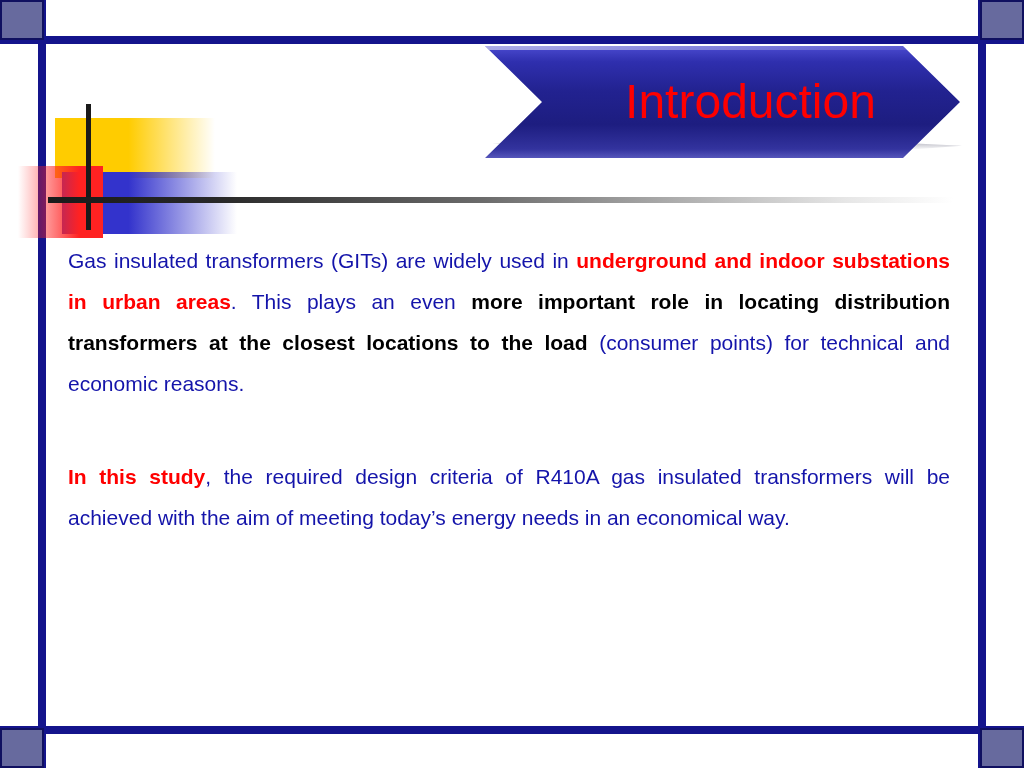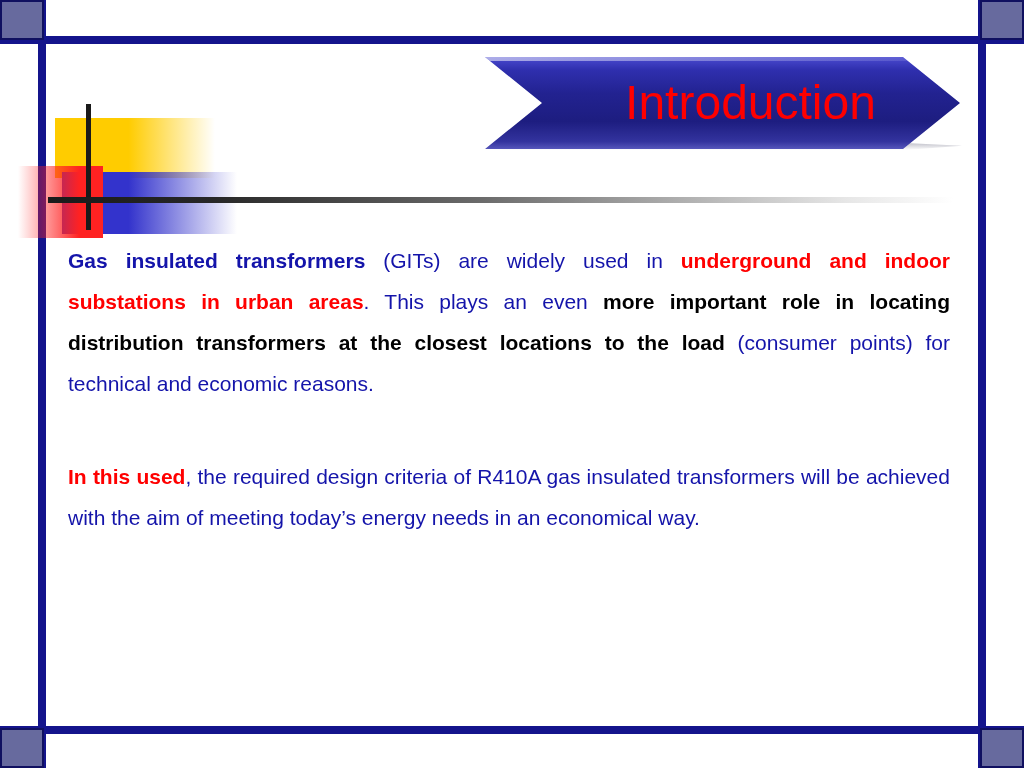--- a/index.html
+++ b/index.html
@@ -39,23 +39,23 @@
   }
   .corner-tl { left: 0px;   top: 0px;   }
   .corner-tr { left: 980px; top: 0px;   }
   .corner-bl { left: 0px;   top: 728px; }
   .corner-br { left: 980px; top: 728px; }
 
   
   #title-banner {
     position: absolute;
     left: 485px;
-    top: 57px;
+    top: 46px;
     width: 475px;
-    height: 92px;
+    height: 112px;
     background: linear-gradient(180deg,
                 #4b4bd0 0%,
                 #2f2fae 14%,
                 #222290 40%,
                 #1d1d80 70%,
                 #33339e 92%,
                 #5656bb 100%);
     -webkit-clip-path: polygon(0% 0%, 88% 0%, 100% 50%, 88% 100%, 0% 100%, 12% 50%);
     clip-path: polygon(0% 0%, 88% 0%, 100% 50%, 88% 100%, 0% 100%, 12% 50%);
     display: flex;
@@ -133,21 +133,21 @@
   .para {
     color: #1414AA;
     font-size: 21px;
     line-height: 41px;
     text-align: justify;
     text-justify: inter-word;
     margin: 0 0 52px 0;
     font-family: "Liberation Sans", sans-serif;
   }
   .para:last-child { margin-bottom: 0; }
-  .b-blue  { font-weight: bold; color: #1414AA; }
+  .b-blue  { font-weight: normal; color: #1414AA; }
   .b-red   { font-weight: bold; color: #FF0000; }
   .b-black { font-weight: bold; color: #000000; }
 </style>
 </head>
 <body>
 
 <div id="slide">
 
   <div class="frame-line frame-v-left"></div>
   <div class="frame-line frame-v-right"></div>
@@ -168,16 +168,16 @@
   <div id="deco">
     <div class="deco-sq deco-yellow"></div>
     <div class="deco-sq deco-blue"></div>
     <div class="deco-sq deco-red"></div>
     <div class="deco-vline"></div>
   </div>
   <div id="deco-hline"></div>
 
   <div id="content">
     <p class="para"><span class="b-blue">Gas insulated transformers</span><span> (GITs) are widely used in </span><span class="b-red">underground and indoor substations in urban areas</span><span>. This plays an even </span><span class="b-black">more important role in locating distribution transformers at the closest locations to the load</span><span> (consumer points) for technical and economic reasons.</span></p>
-    <p class="para"><span class="b-red">In this used</span><span>, the required design criteria of R410A gas insulated transformers will be achieved with the aim of meeting today’s energy needs in an economical way.</span></p>
+    <p class="para"><span class="b-red">In this study</span><span>, the required design criteria of R410A gas insulated transformers will be achieved with the aim of meeting today’s energy needs in an economical way.</span></p>
   </div>
 
 </div>
 
 </body></html>

